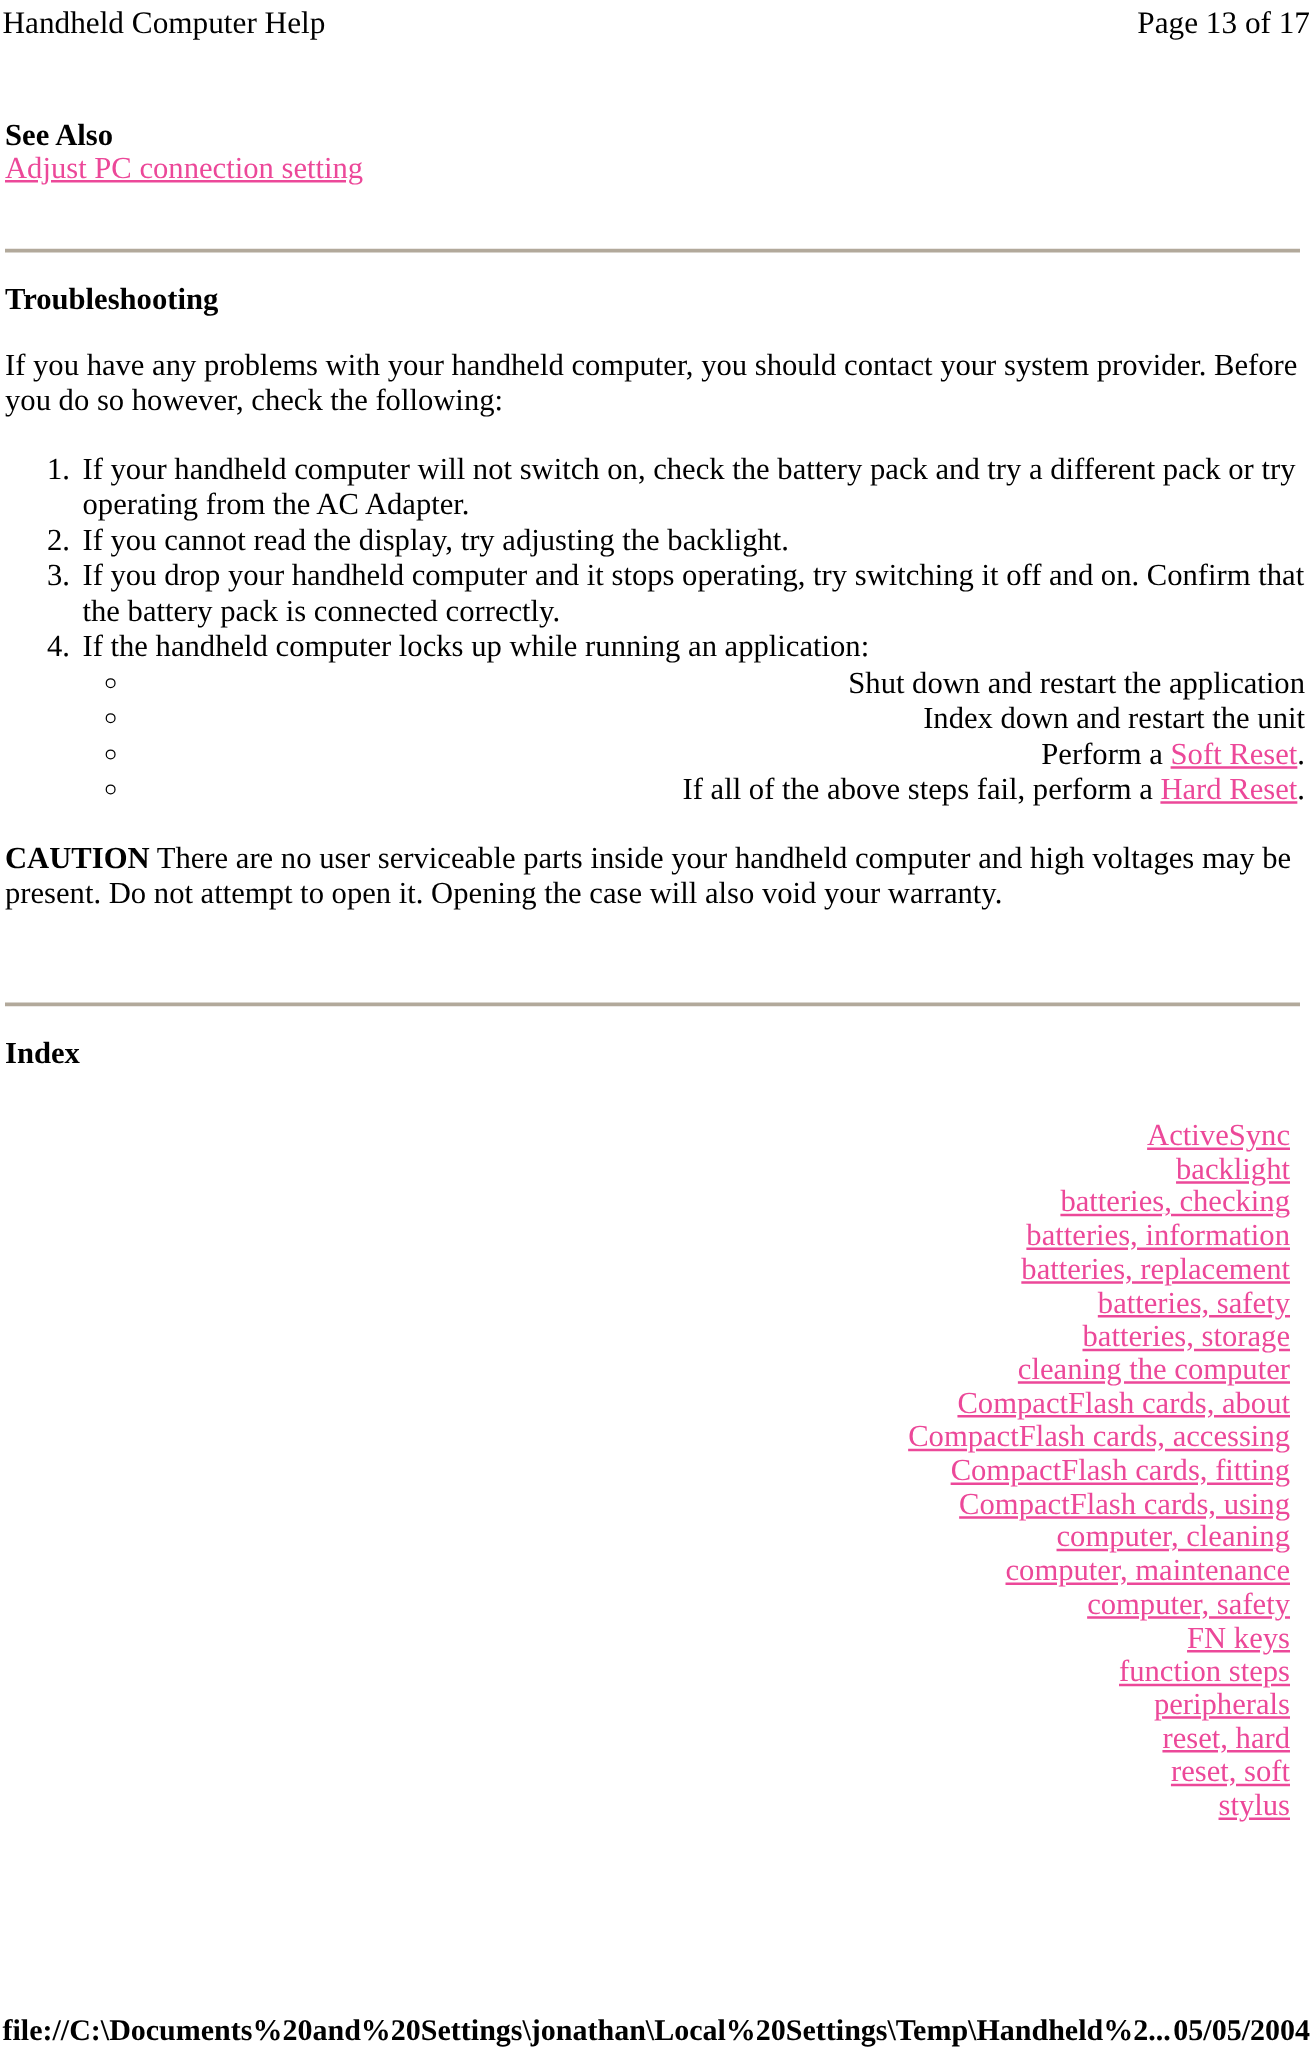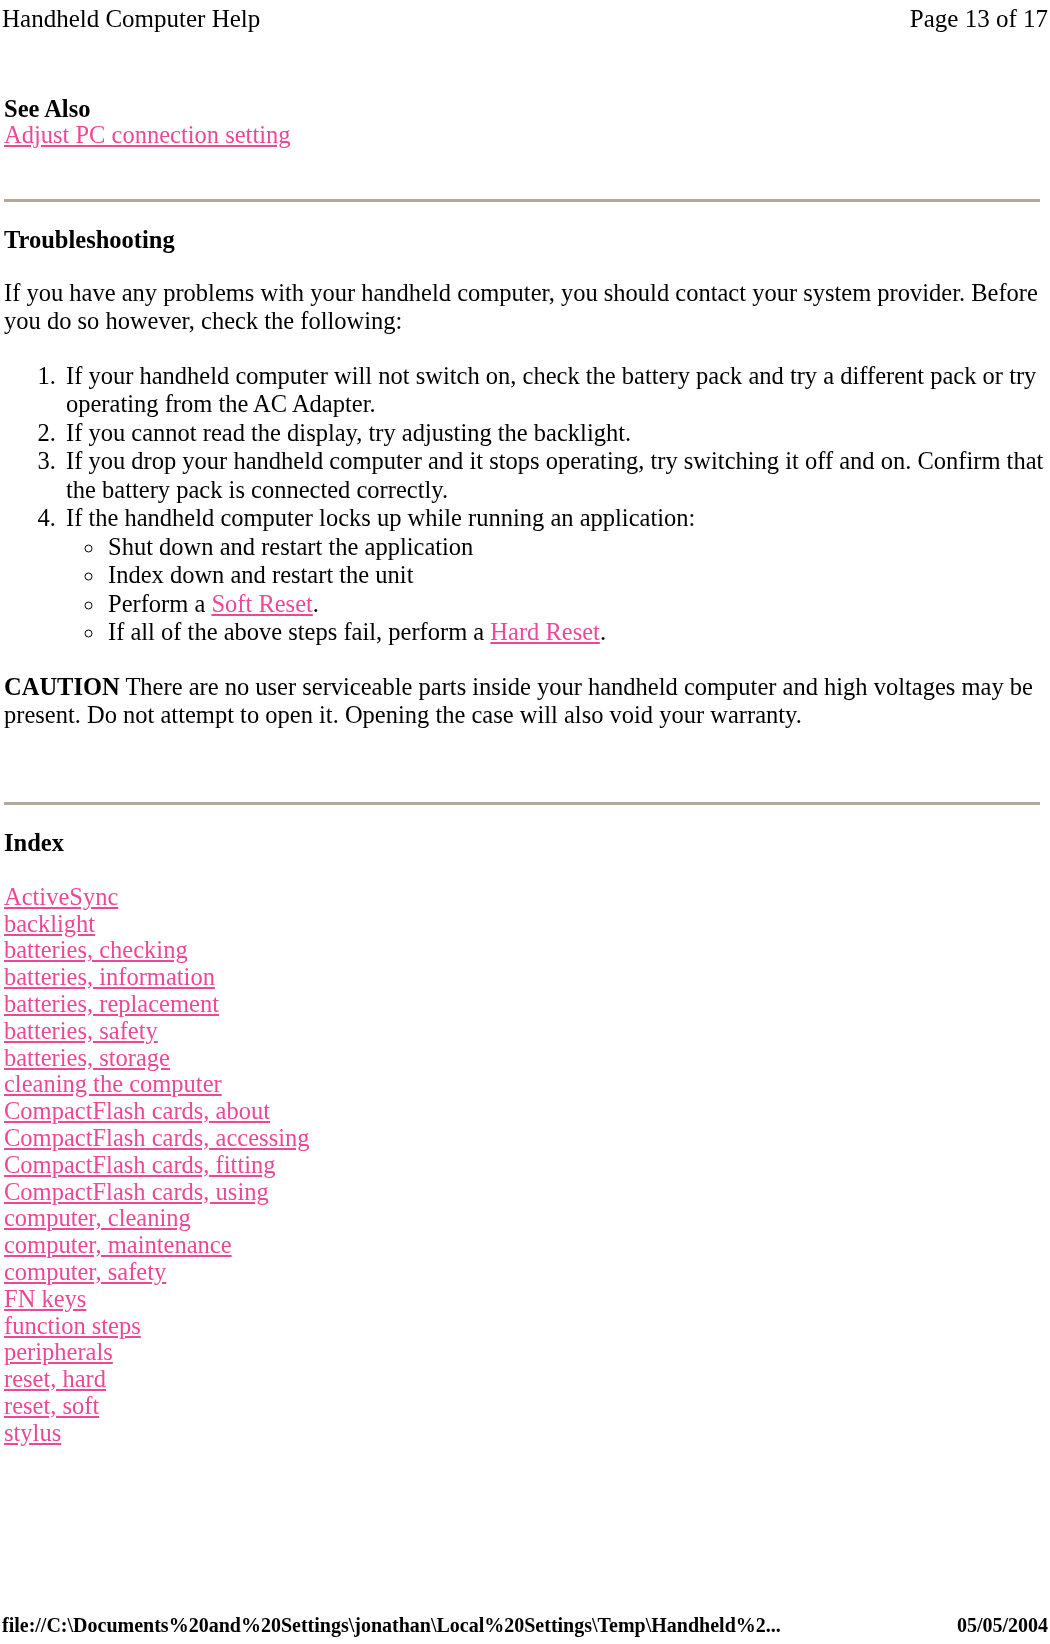--- a/index.html
+++ b/index.html
@@ -103,48 +103,50 @@
   ul.circle-list {
     margin: 0;
     padding: 0 0 0 40px;
     list-style-type: circle;
     font-size: 24.5px;
     line-height: 28.5px;
   }
   ul.circle-list > li {
     padding-left: 2px;
     margin: 0;
+    text-align: right;
   }
 
   .bold { font-weight: bold; }
 
   
   .index-block { }
   .index-list {
-    margin: 0;
+    margin: 12px;
     padding: 0;
     list-style: none;
+    text-align: right;
   }
   .index-list li {
     margin: 0;
     padding: 0;
     line-height: 26.8px;
     font-size: 24.5px;
   }
 
   
   .print-footer {
     position: absolute;
     left: 0;
     bottom: 6px;
     width: 1050px;
     display: flex;
     align-items: center;
     justify-content: space-between;
-    font-size: 20px;
+    font-size: 24px;
     line-height: 26px;
     font-weight: bold;
     font-family: "Liberation Serif", "DejaVu Serif", serif;
   }
   .print-footer .pf-left  { padding-left: 2px; white-space: nowrap; }
   .print-footer .pf-right { padding-right: 2px; white-space: nowrap; }
 </style>
 </head>
 <body>
 

